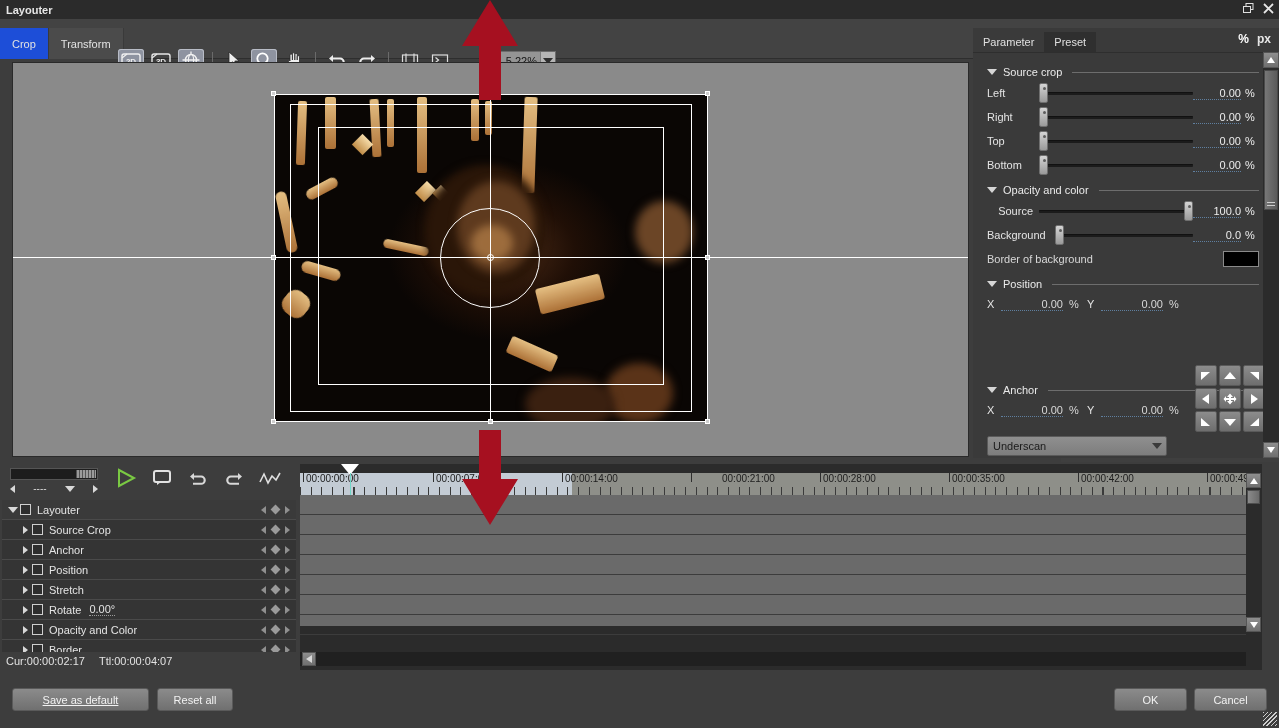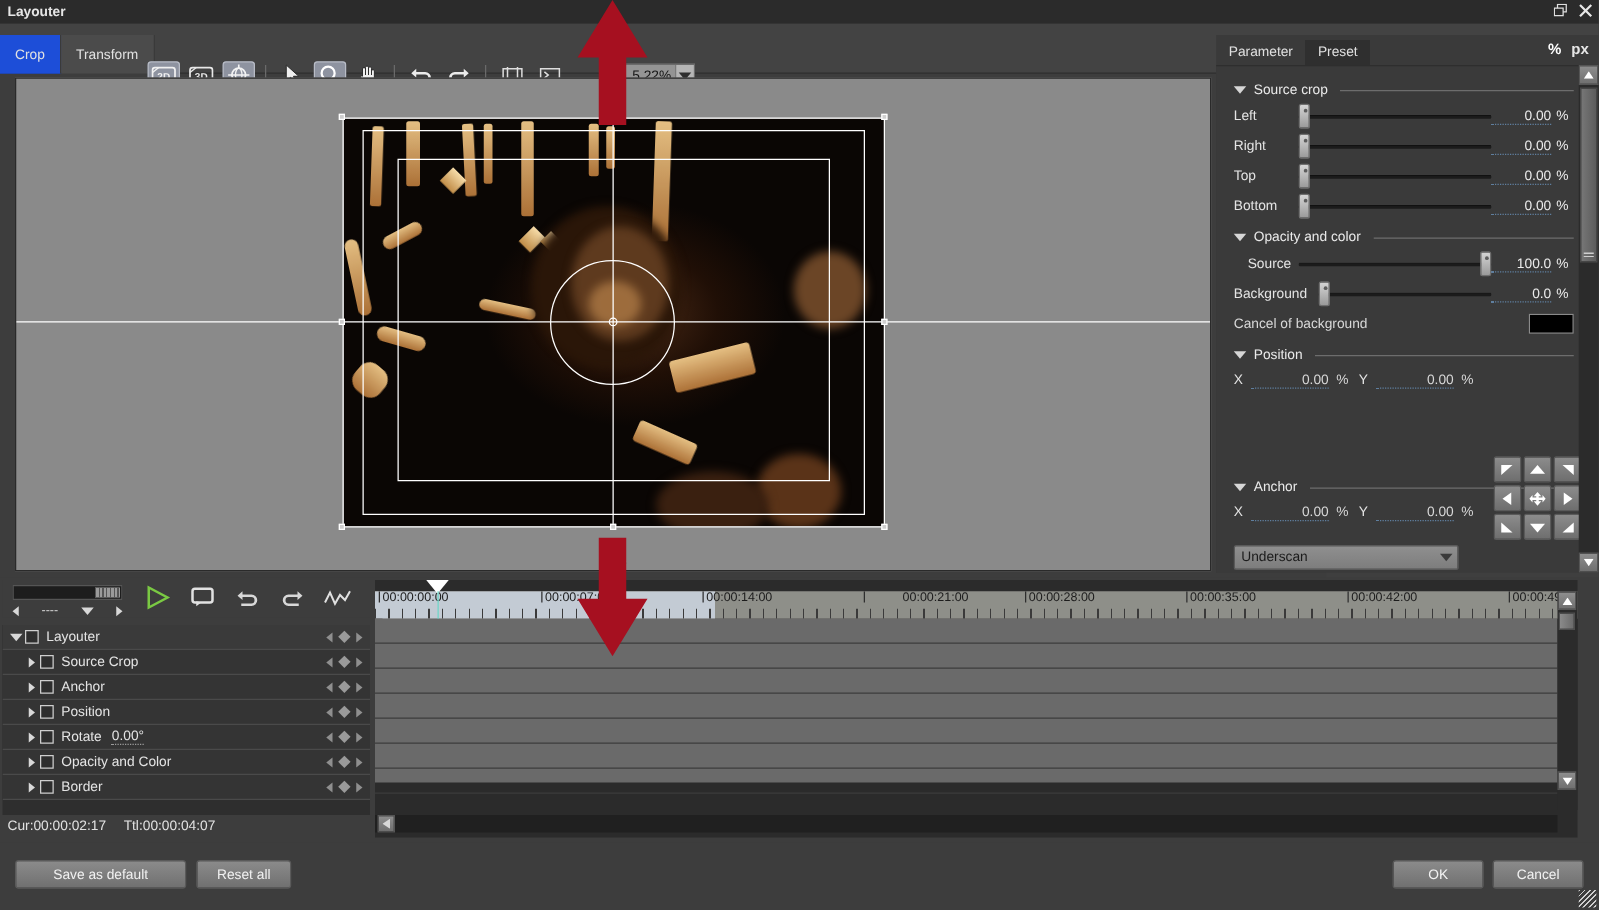--- a/index.html
+++ b/index.html
@@ -461,21 +461,21 @@
           <span class="name" style="width:68px">Background</span>
           <span class="slider">
             <span class="track"></span>
               <span class="thumb" style="left:0px;"></span>
           </span>
           <span class="valnum">0.0</span>
           <span class="valunit">%</span>
         </div>
 
         <div class="row">
-          <span style="flex:1">Cancel of background</span>
+          <span style="flex:1">Border of background</span>
           <span class="colorswatch"></span>
         </div>
       </div>
 
       <div class="section">
         <div class="sechead">
           <span class="tri"></span>
           <span class="lbl">Position</span>
           <span class="rule"></span>
         </div>
@@ -666,20 +666,33 @@
           </span>
         <span class="cb"></span>
         <span class="tl">Position</span>
         <span class="keys">
             <span class="kl"></span>
             <span class="kdot"></span>
             <span class="kr"></span>
           </span>
       </div>
 
+      <div class="trow">
+        <span class="indent"></span>
+        <span class="exp">
+            <span class="tri-r"></span>
+          </span>
+        <span class="cb"></span>
+        <span class="tl">Stretch</span>
+        <span class="keys">
+            <span class="kl"></span>
+            <span class="kdot"></span>
+            <span class="kr"></span>
+          </span>
+      </div>
 
       <div class="trow">
         <span class="indent"></span>
         <span class="exp">
             <span class="tri-r"></span>
           </span>
         <span class="cb"></span>
         <span class="tl">Rotate</span>
         <span class="val">0.00°</span>
         <span class="keys">
@@ -778,21 +791,21 @@
         <div class="hsbtn" style="left:2px;top:0;">
             <svg width="6" height="8" viewBox="0 0 6 8">
               <path d="M6 0 L0 4 L6 8 Z" fill="#d8d8d8"></path>
             </svg>
           </div>
       </div>
     </div>
   </div>
 
   <div class="footer">
-    <div class="btn" style="left:12px; top:14px; width:137px;">Save as default</div>
+    <div class="btn" style="left:12px; top:14px; width:137px;text-decoration:underline;">Save as default</div>
     <div class="btn" style="left:157px; top:14px; width:76px;">Reset all</div>
     <div class="btn" style="left:1114px; top:14px; width:73px;">OK</div>
     <div class="btn" style="left:1194px; top:14px; width:73px;">Cancel</div>
     <div class="grip"></div>
   </div>
 
   <svg class="arrow-up" style="left:460px; top:0px;" width="60" height="100" viewBox="0 0 60 100">
     <path class="ared" d="M30 0 L58 46 L41 46 L41 100 L19 100 L19 46 L2 46 Z"></path>
   </svg>
   <svg class="arrow-down" style="left:460px; top:430px;" width="60" height="95" viewBox="0 0 60 95">

